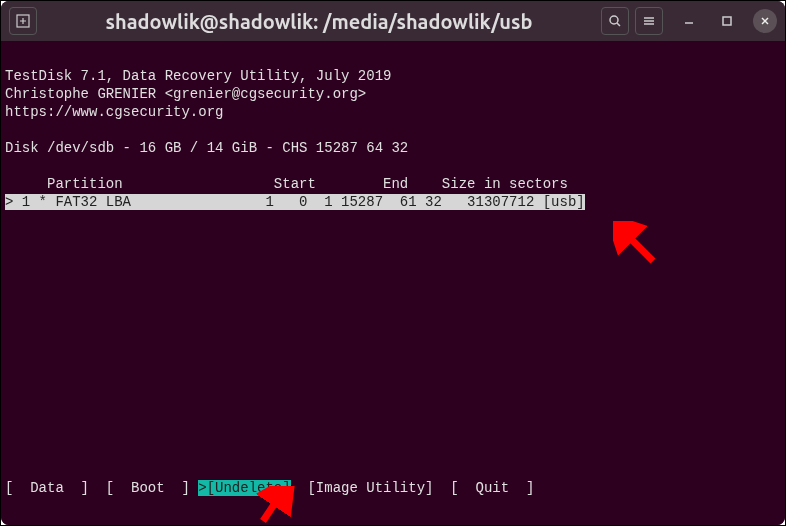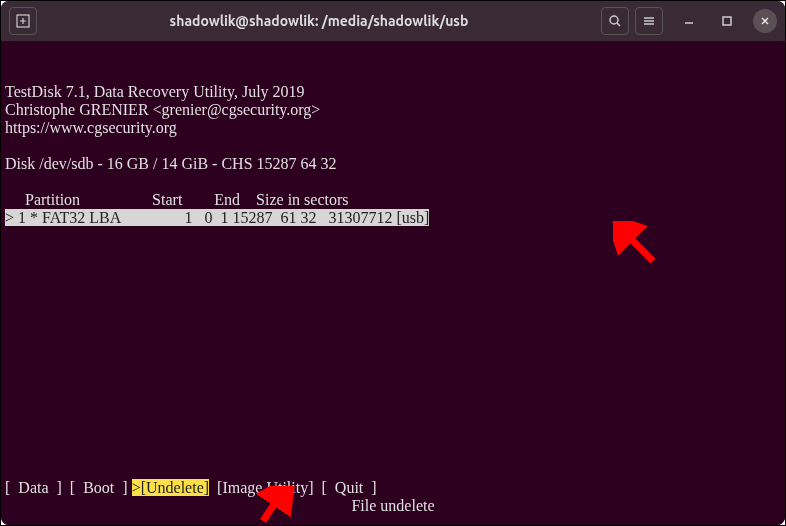--- a/index.html
+++ b/index.html
@@ -41,21 +41,21 @@
       align-items: center;
       justify-content: center;
       color: #ccc;
       font-size: 16px;
     }
     .title-text {
       flex: 1;
       text-align: center;
       color: #ddd;
       font-family: Ubuntu, sans-serif;
-      font-size: 14px;
+      font-size: 20px;
       font-weight: bold;
     }
     .title-right {
       display: flex;
       gap: 6px;
       align-items: center;
     }
     .icon-btn {
       width: 28px;
       height: 28px;
@@ -76,39 +76,39 @@
       color: #ccc;
       margin-left: 8px;
     }
     .close-btn {
       background: #5a5055;
     }
     .terminal {
       flex: 1;
       background: #2c001e;
       color: #e0e0e0;
-      font-size: 16px;
+      font-size: 14px;
       line-height: 18px;
-      padding: 24px 4px;
+      padding: 8px 4px;
       position: relative;
       white-space: pre;
-      font-family: Liberation Serif, serif;
+      font-family: Liberation Mono, monospace;
     }
     .highlight-row {
       background: #d6d6d6;
       color: #222;
       display: inline;
     }
     .menu-row {
       position: absolute;
       bottom: 28px;
       left: 4px;
     }
     .menu-sel {
-      background: #fde047;
+      background: #14b8a6;
       color: #222;
       display: inline;
       text-align: center;
     }
     .hint-row {
       position: absolute;
       bottom: 10px;
       left: 0;
       width: 100%;
       text-align: center;
@@ -175,21 +175,20 @@
   <div class="terminal">
 <span>TestDisk 7.1, Data Recovery Utility, July 2019</span>
 <span>Christophe GRENIER &lt;grenier@cgsecurity.org&gt;</span>
 <span>https://www.cgsecurity.org</span>
 
 <span>Disk /dev/sdb - 16 GB / 14 GiB - CHS 15287 64 32</span>
 
 <span>     Partition                  Start        End    Size in sectors</span>
 <span class="highlight-row">&gt; 1 * FAT32 LBA                1   0  1 15287  61 32   31307712 [usb]</span>
 <div class="menu-row"><span>[  Data  ]  [  Boot  ] </span><span class="menu-sel">&gt;[Undelete]</span><span>  [Image Utility]  [  Quit  ]</span></div>
-<div class="hint-row">File undelete</div>
   </div>
 </div>
 
 <svg class="arrow1" width="50" height="50">
   <defs>
     <marker id="ah1" markerWidth="6" markerHeight="6" refX="2" refY="3" orient="auto">
       <path d="M0,0 L6,3 L0,6 Z" fill="#ff0000"></path>
     </marker>
   </defs>
   <line x1="40" y1="40" x2="10" y2="10" stroke="#ff0000" stroke-width="7" marker-end="url(#ah1)"></line>

